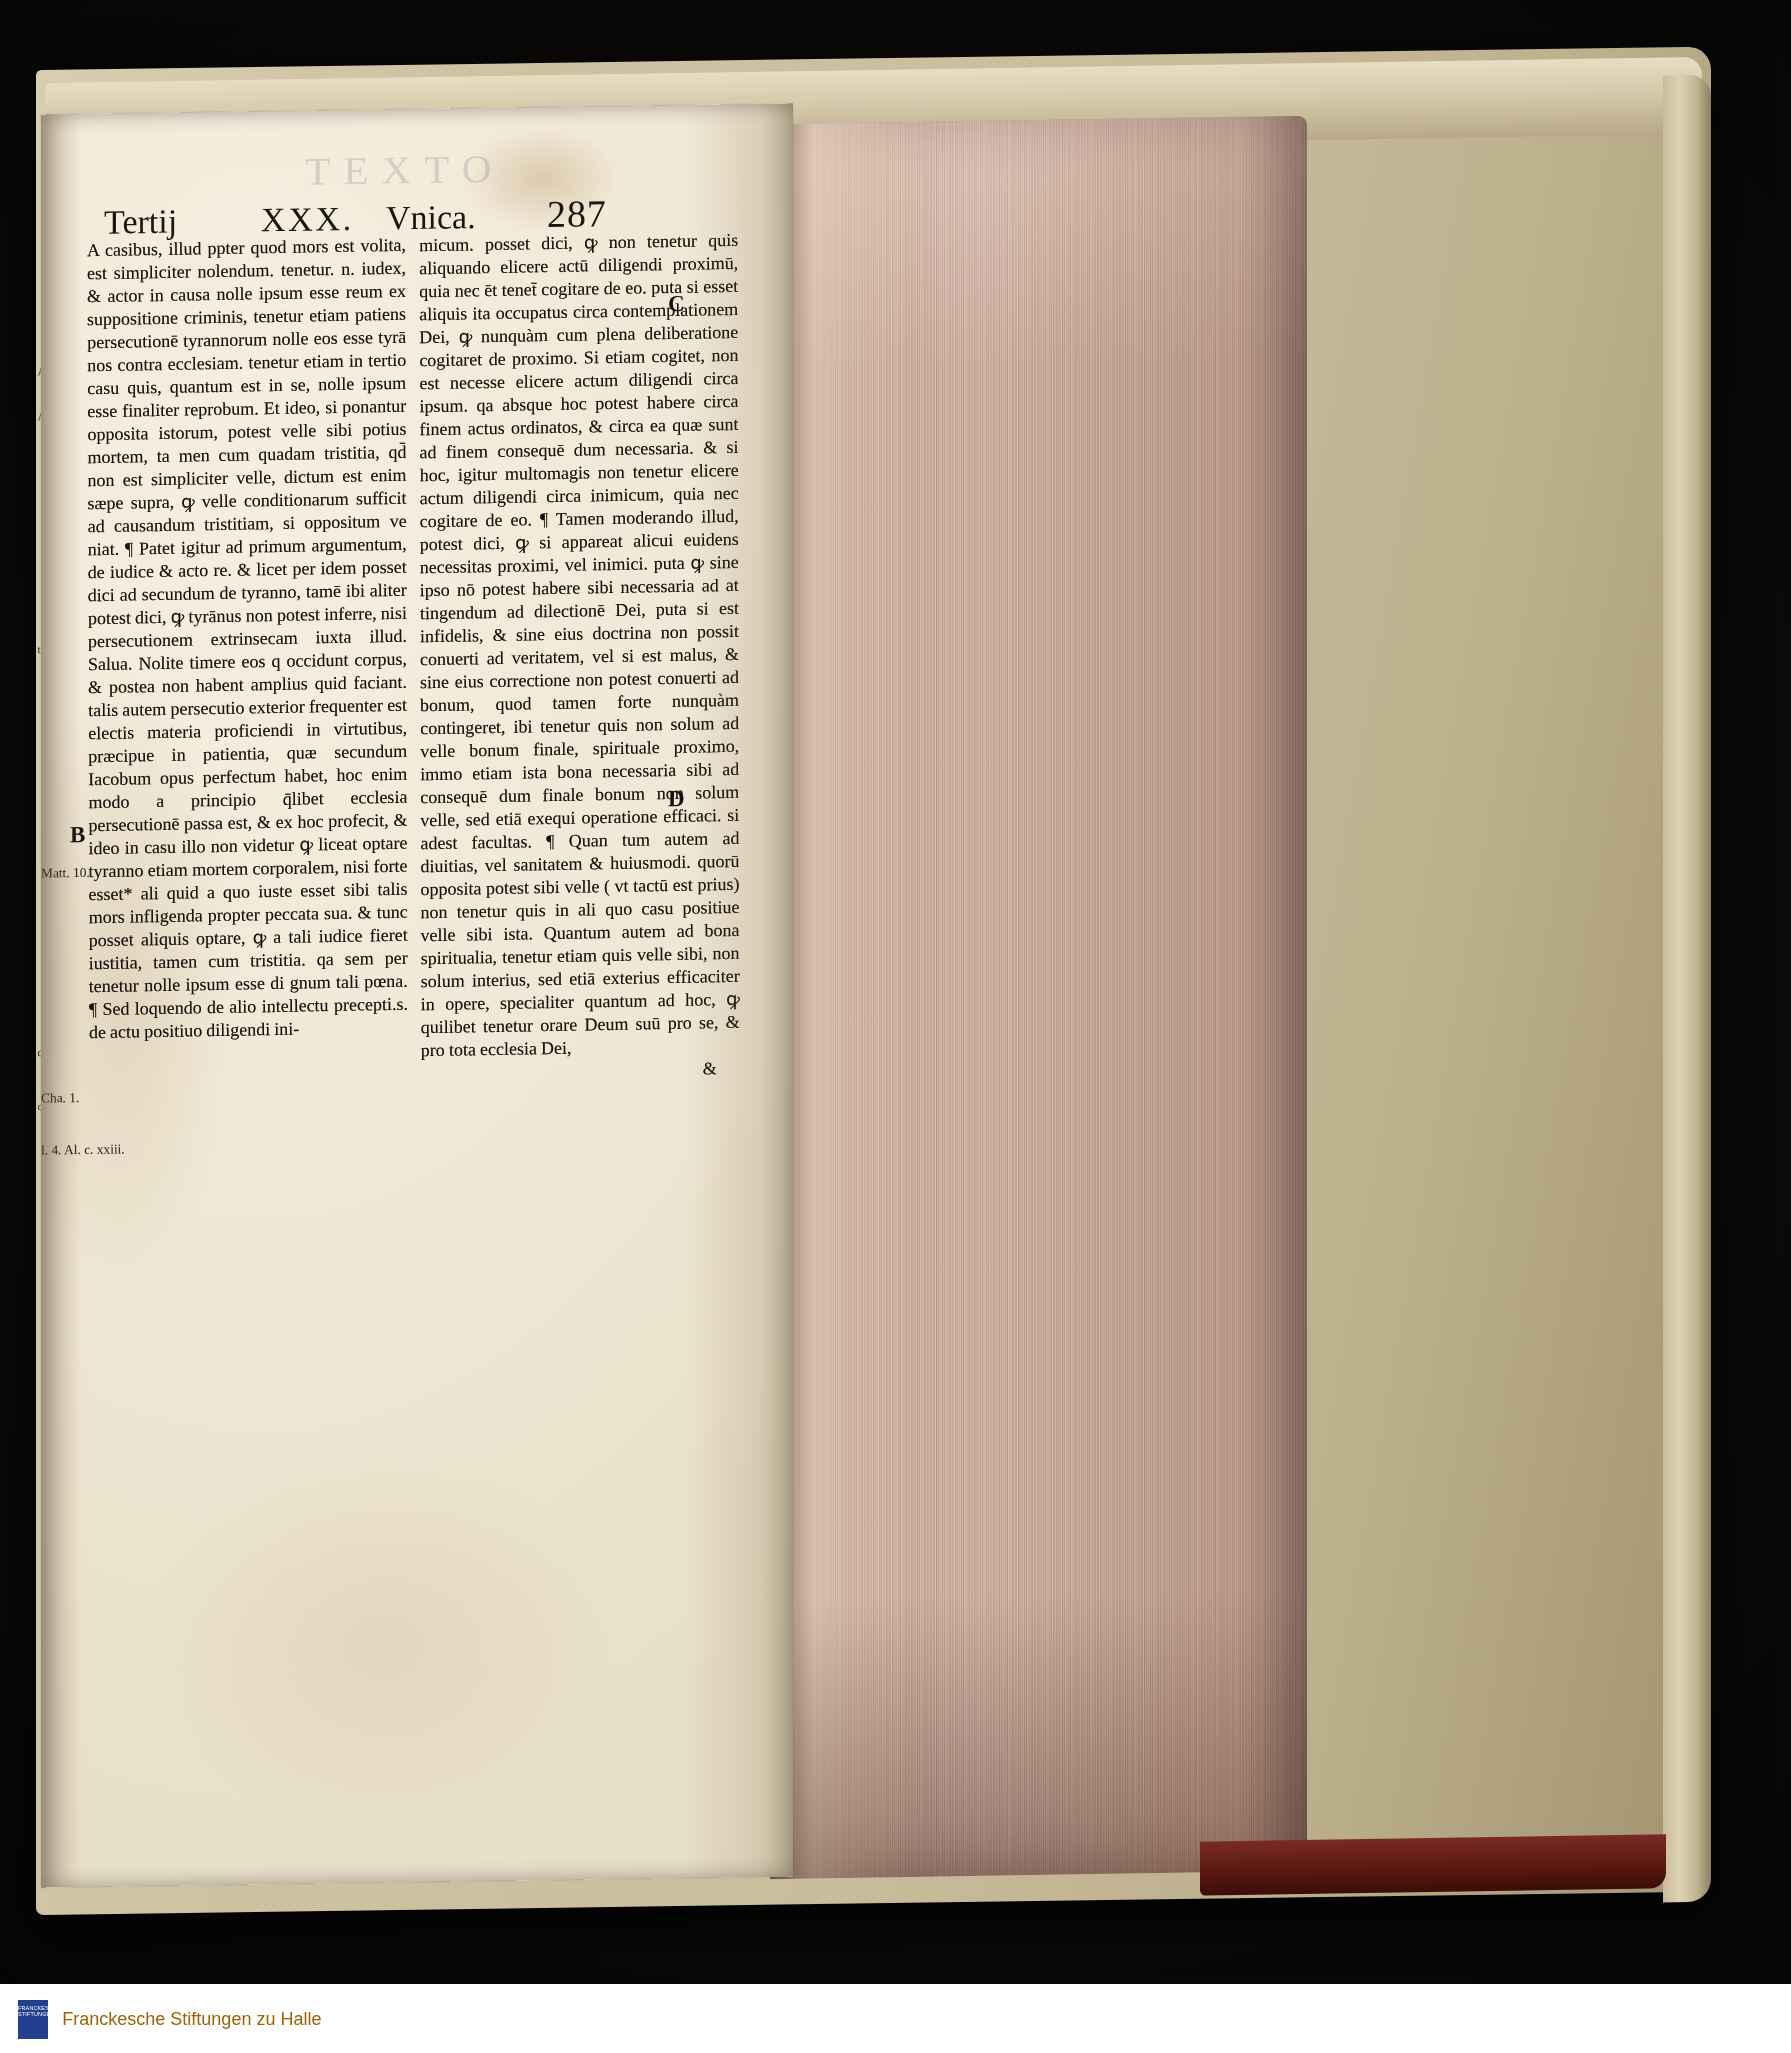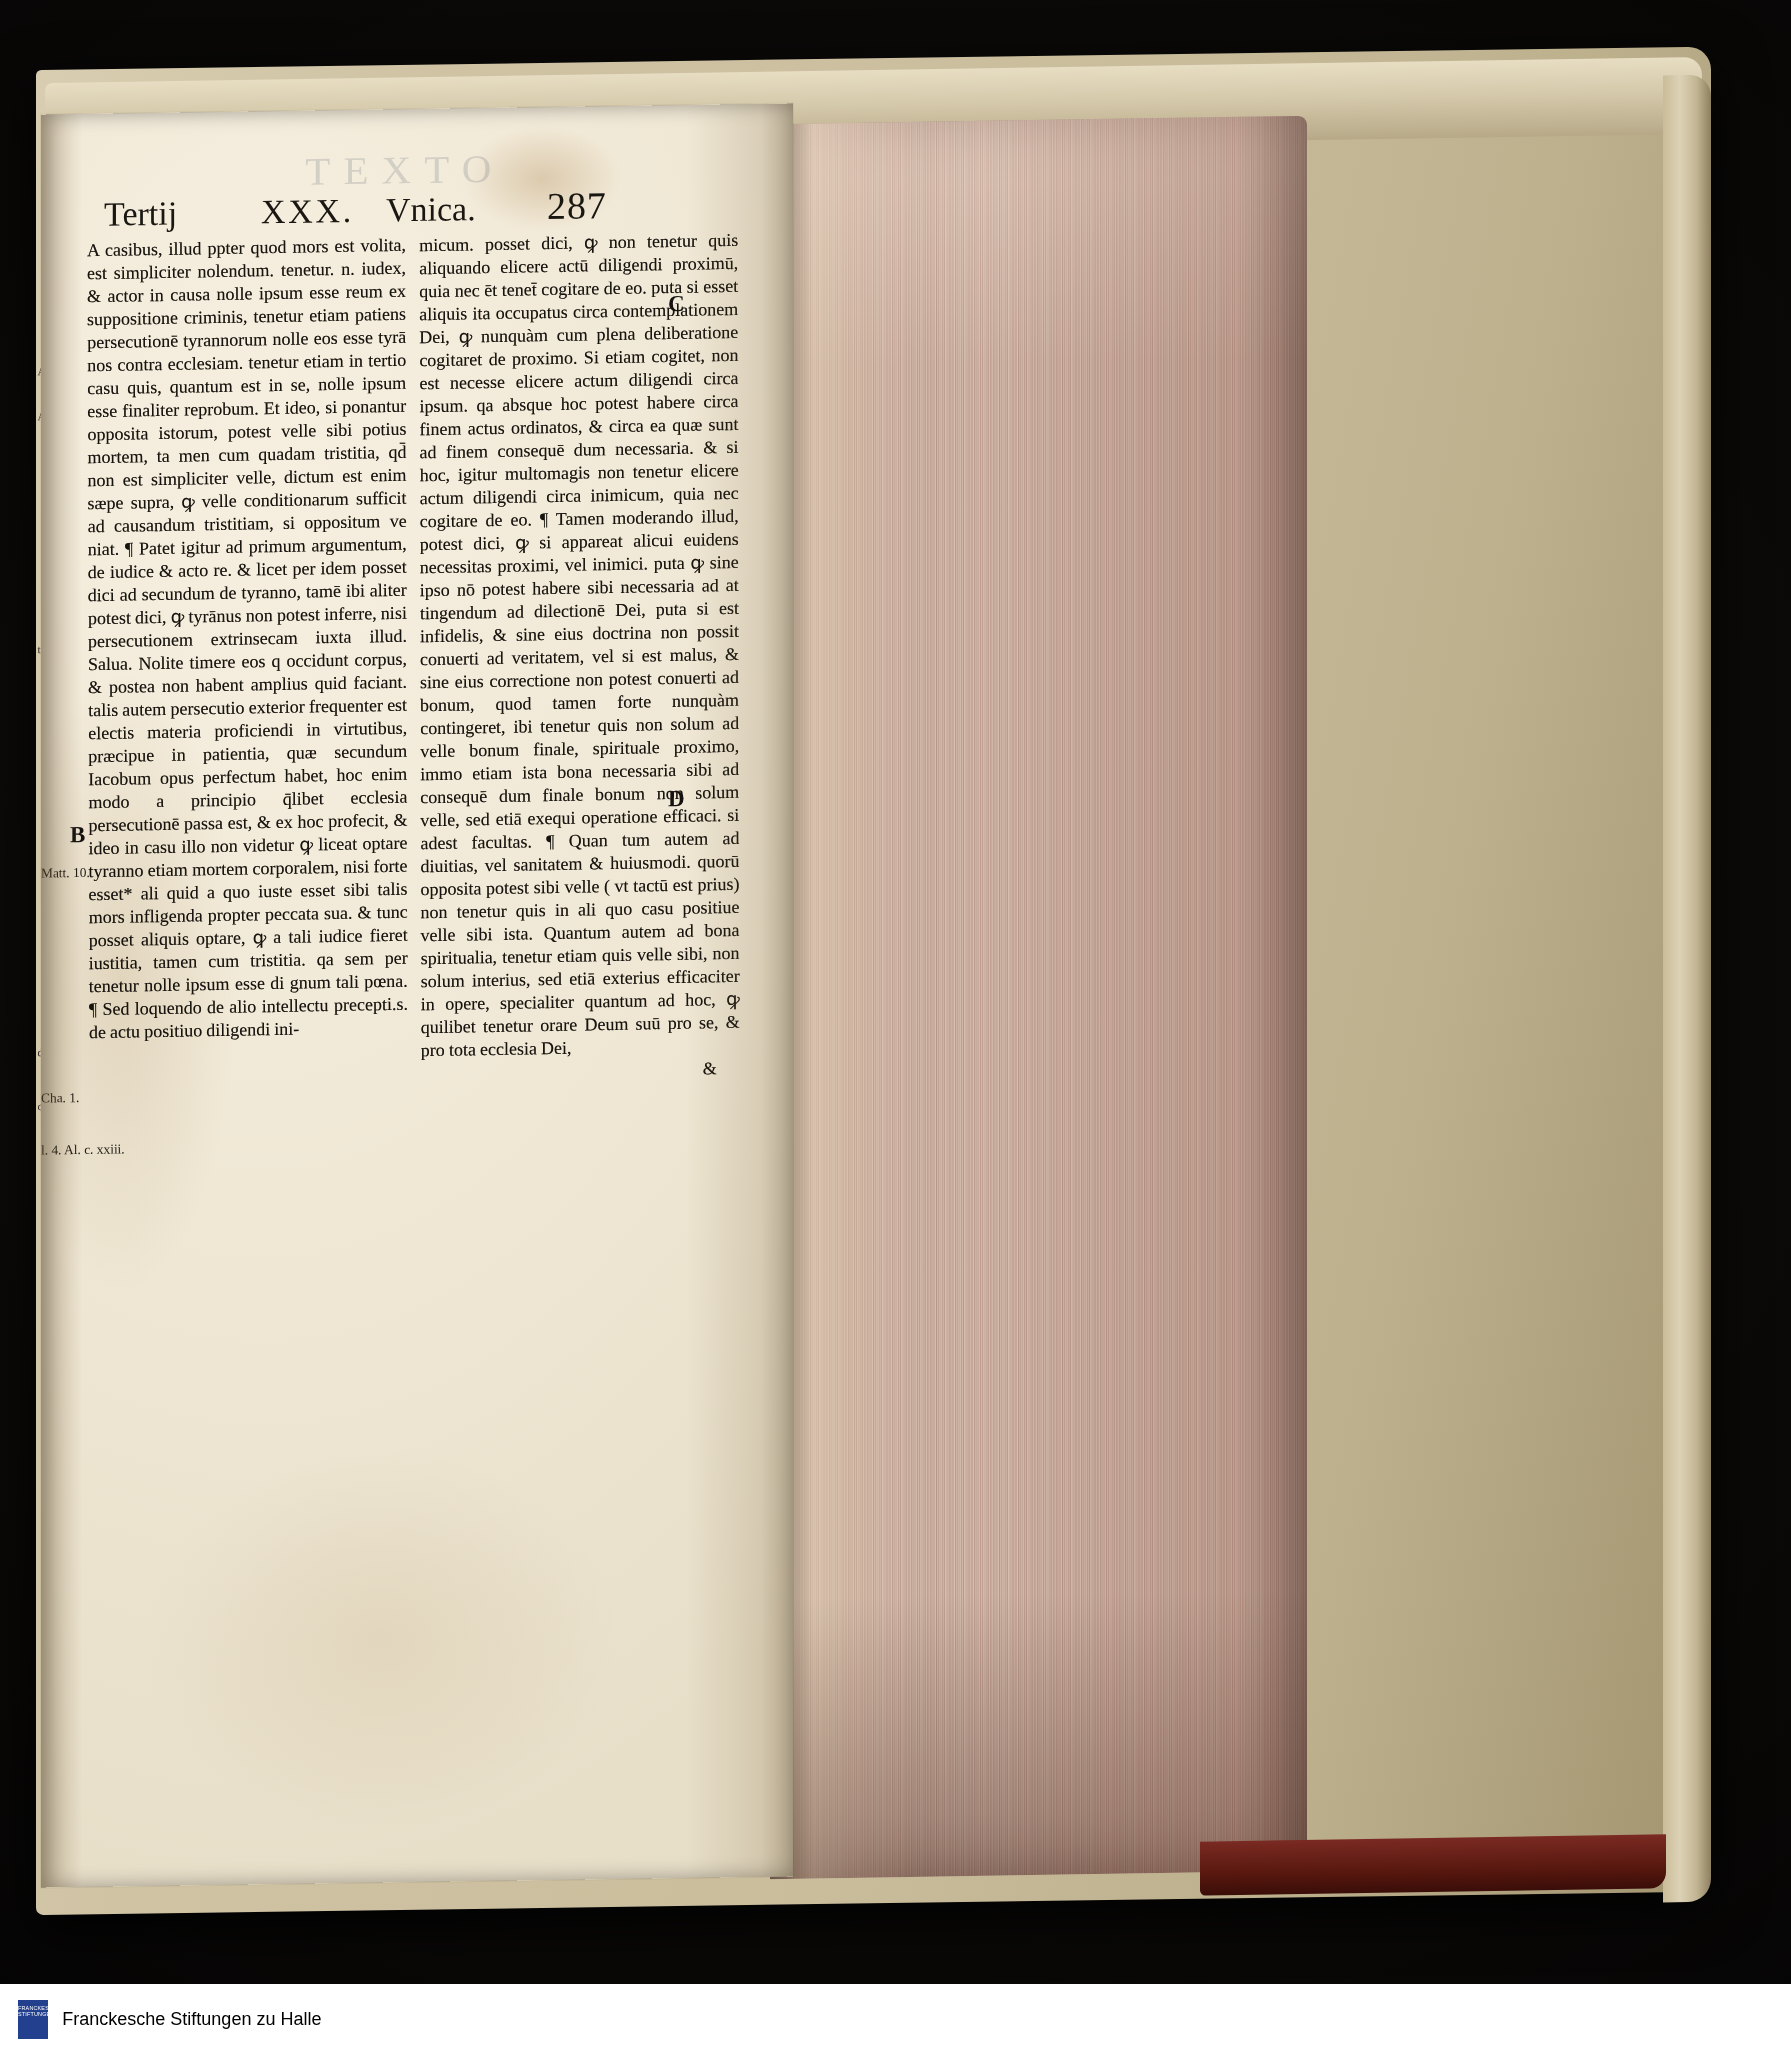--- a/index.html
+++ b/index.html
@@ -135,21 +135,21 @@
     width: 627px;
     display: flex;
     align-items: baseline;
     color: #1a1712;
     font-size: 34px;
     font-family: "Liberation Serif", serif;
   }
   .running-head .rh-left   { width: 157px; }
   .running-head .rh-center { width: 125px; letter-spacing: 2.7px; }
   .running-head .rh-sec    { width: 161px; }
-  .running-head .rh-folio  { font-size: 38px; letter-spacing: 0.9px; }
+  .running-head .rh-folio  { font-size: 38px; letter-spacing: 0.9px; margin-top: 8px; }
 
   
   .columns {
     position: absolute;
     left: 47px;
     top: 125px;
     width: 663px;
     display: flex;
     gap: 12.5px;
   }
@@ -274,21 +274,21 @@
     font-family: "Liberation Sans", sans-serif;
     font-size: 5.4px;
     line-height: 6.3px;
     text-align: center;
     padding-top: 5.4px;
     box-sizing: border-box;
     letter-spacing: 0.2px;
   }
   #credit-bar .credit-text {
     margin-left: 14.3px;
-    color: #000000;
+    color: #a16207;
     font-family: "Liberation Sans", sans-serif;
     font-size: 18px;
   }
 </style>
 </head>
 <body>
 
 <div id="scan-root">
 
   <div id="book">

